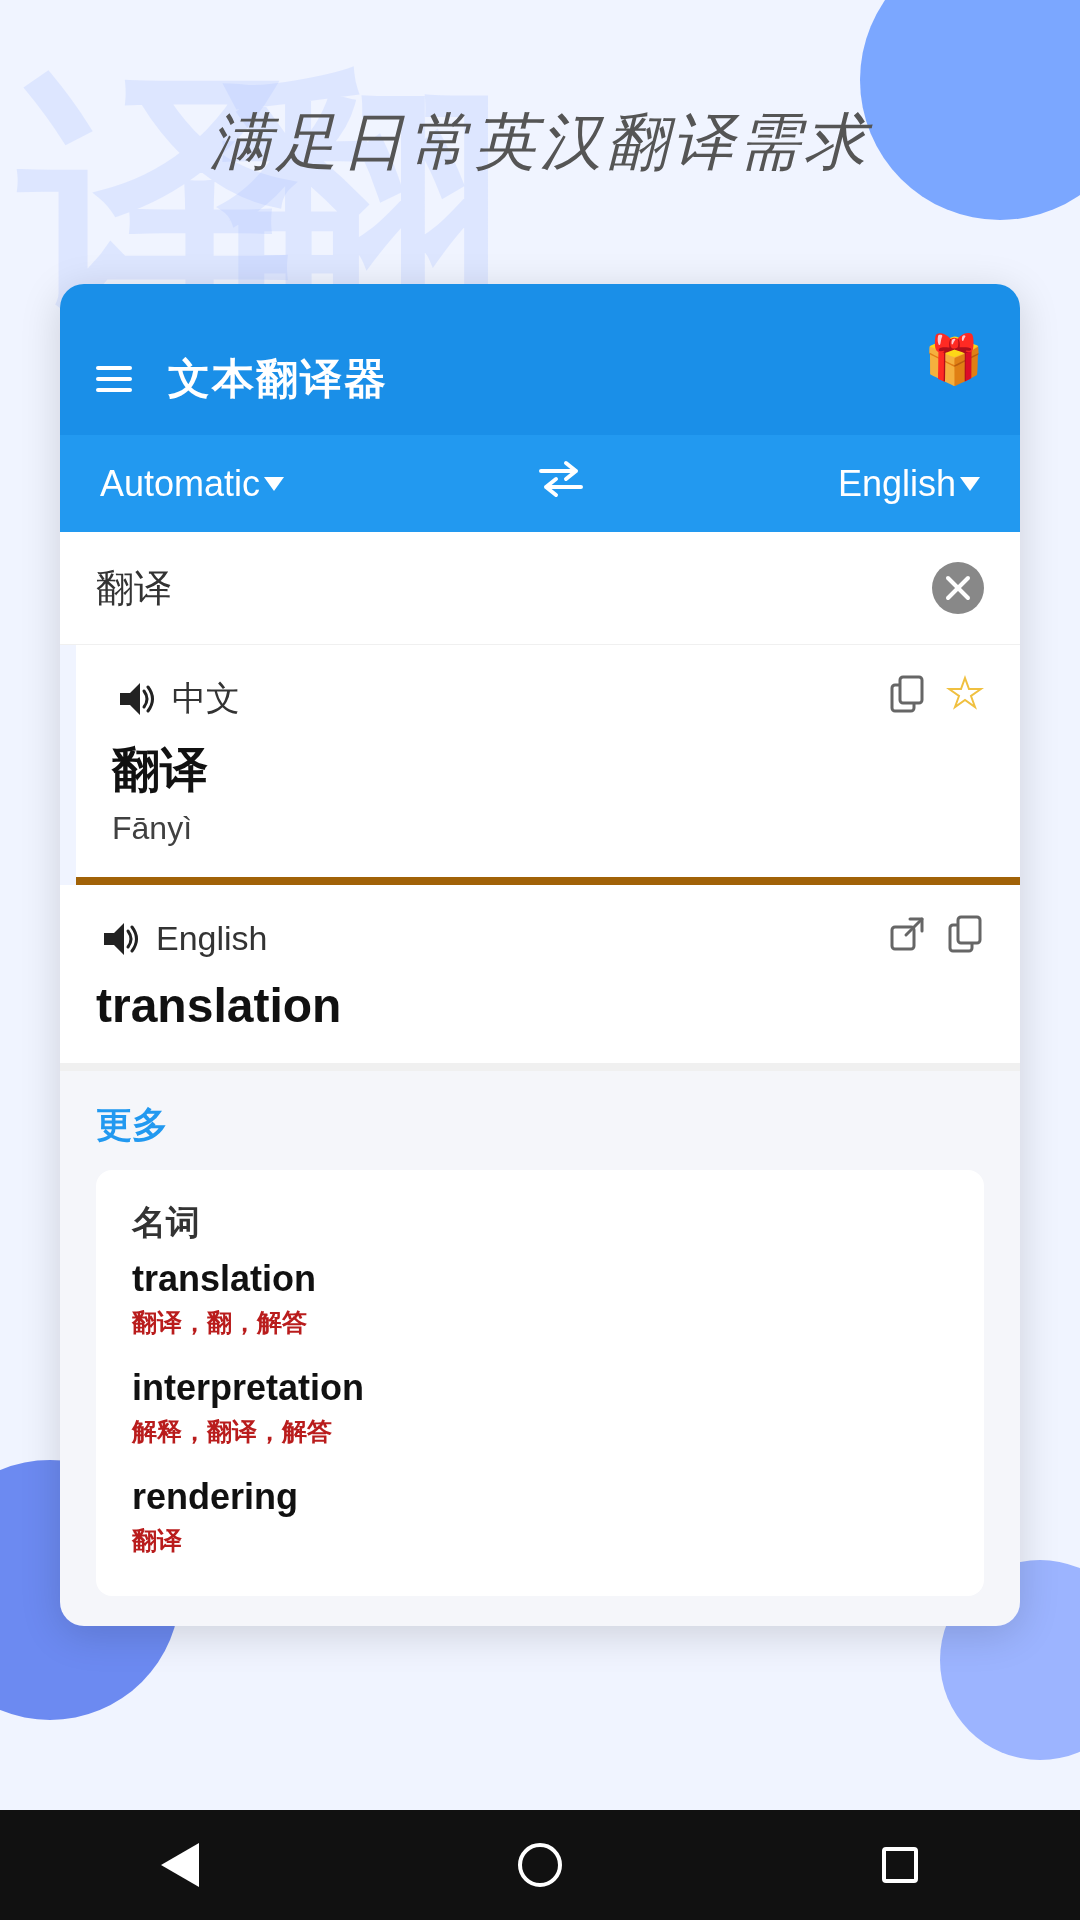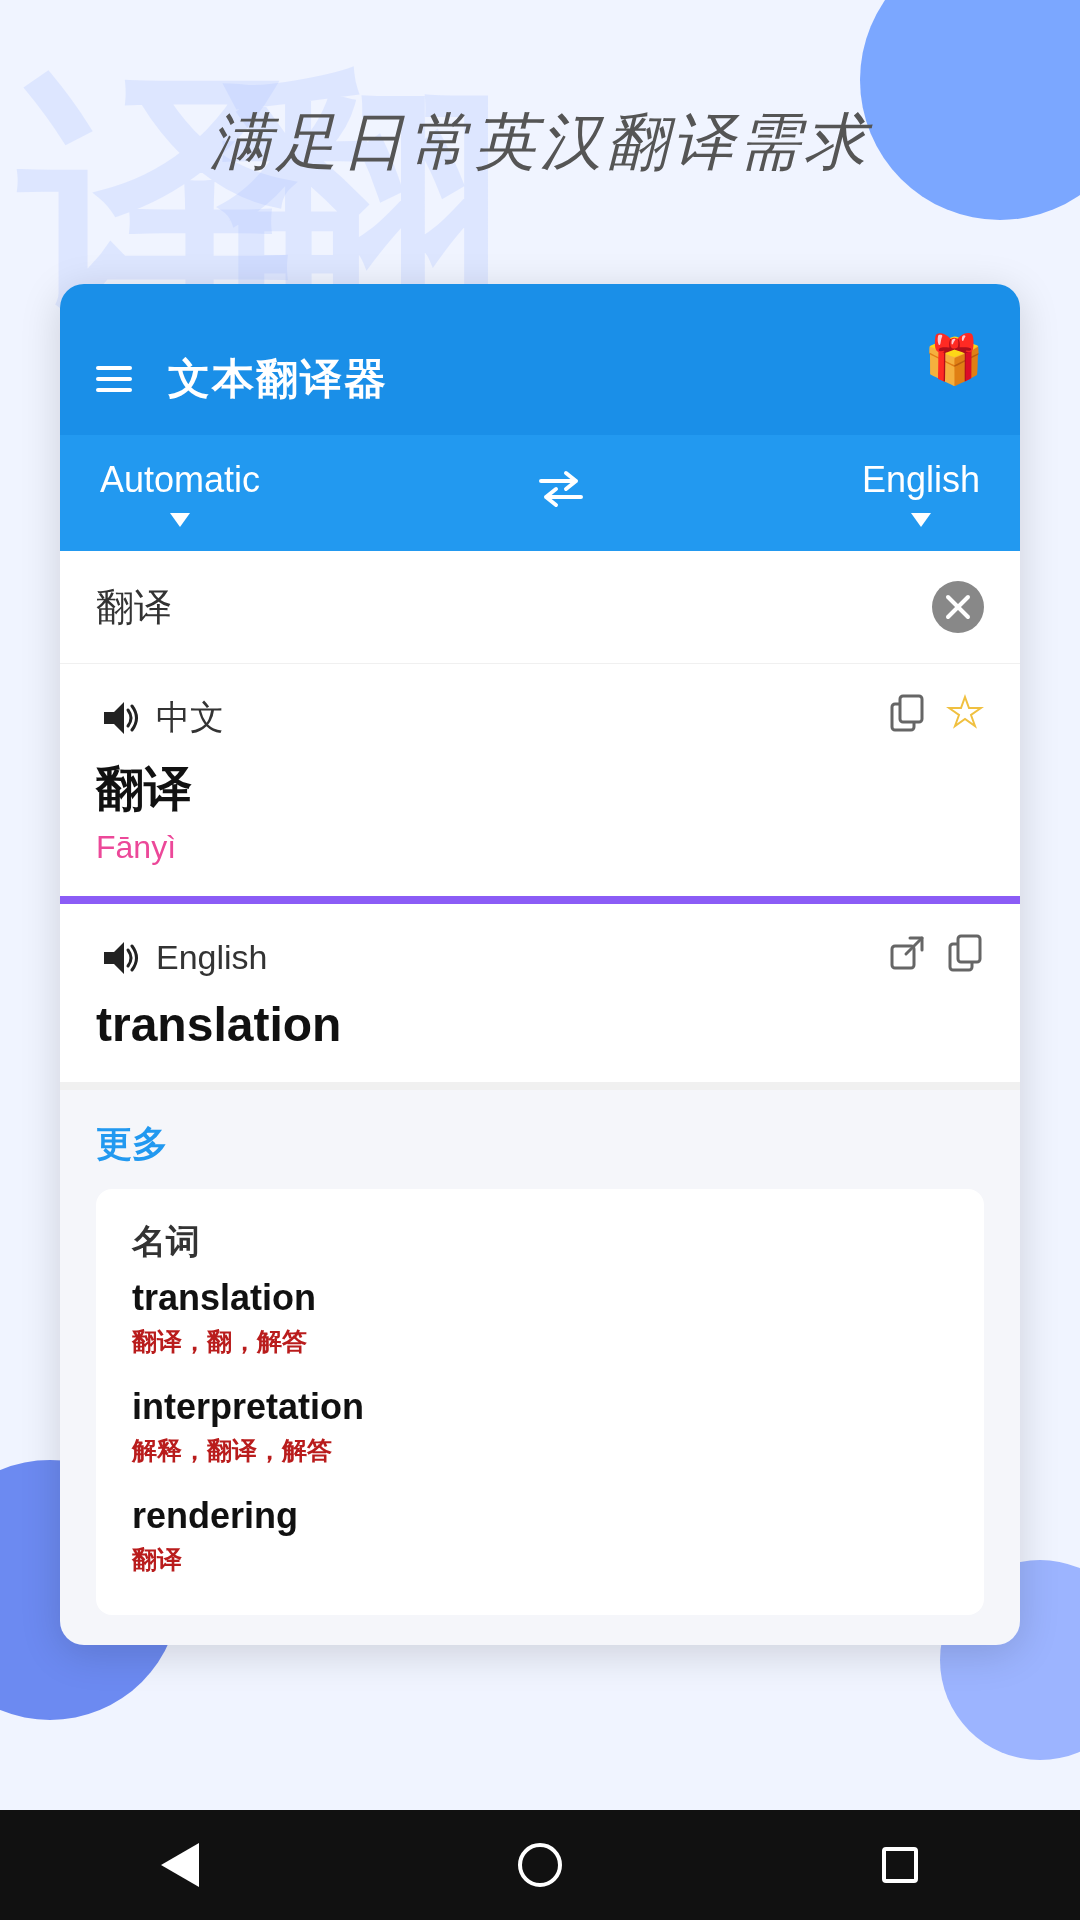--- a/index.html
+++ b/index.html
@@ -150,25 +150,24 @@
       background: #2299f0;
       padding: 24px 40px;
       display: flex;
       align-items: center;
       justify-content: space-between;
     }
 
     .lang-btn {
       display: flex;
       align-items: center;
-      gap: 12px;
+      gap: 4px;
       color: white;
       font-size: 36px;
       cursor: pointer;
-      flex-direction: column;
     }
 
     .lang-btn .arrow-down {
       width: 0;
       height: 0;
       border-left: 10px solid transparent;
       border-right: 10px solid transparent;
       border-top: 14px solid white;
     }
 
@@ -205,21 +204,22 @@
       cursor: pointer;
       color: white;
       font-size: 32px;
       font-weight: bold;
     }
 
     
     .result-card {
       background: white;
       padding: 30px 36px;
-      border-bottom: 8px solid #8b5cf6;
+      border-bottom: 8px solid #a16207;
+      margin-left: 16px;
     }
 
     .result-header {
       display: flex;
       align-items: center;
       justify-content: space-between;
       margin-bottom: 16px;
     }
 
     .result-lang-info {
@@ -257,21 +257,21 @@
 
     .result-word {
       font-size: 48px;
       font-weight: bold;
       color: #111;
       margin-bottom: 8px;
     }
 
     .result-pinyin {
       font-size: 32px;
-      color: #ec4899;
+      color: #404040;
     }
 
     
     .result-card-en {
       background: white;
       padding: 30px 36px;
       border-bottom: 8px solid #f0f0f0;
     }
 
     .result-word-en {

